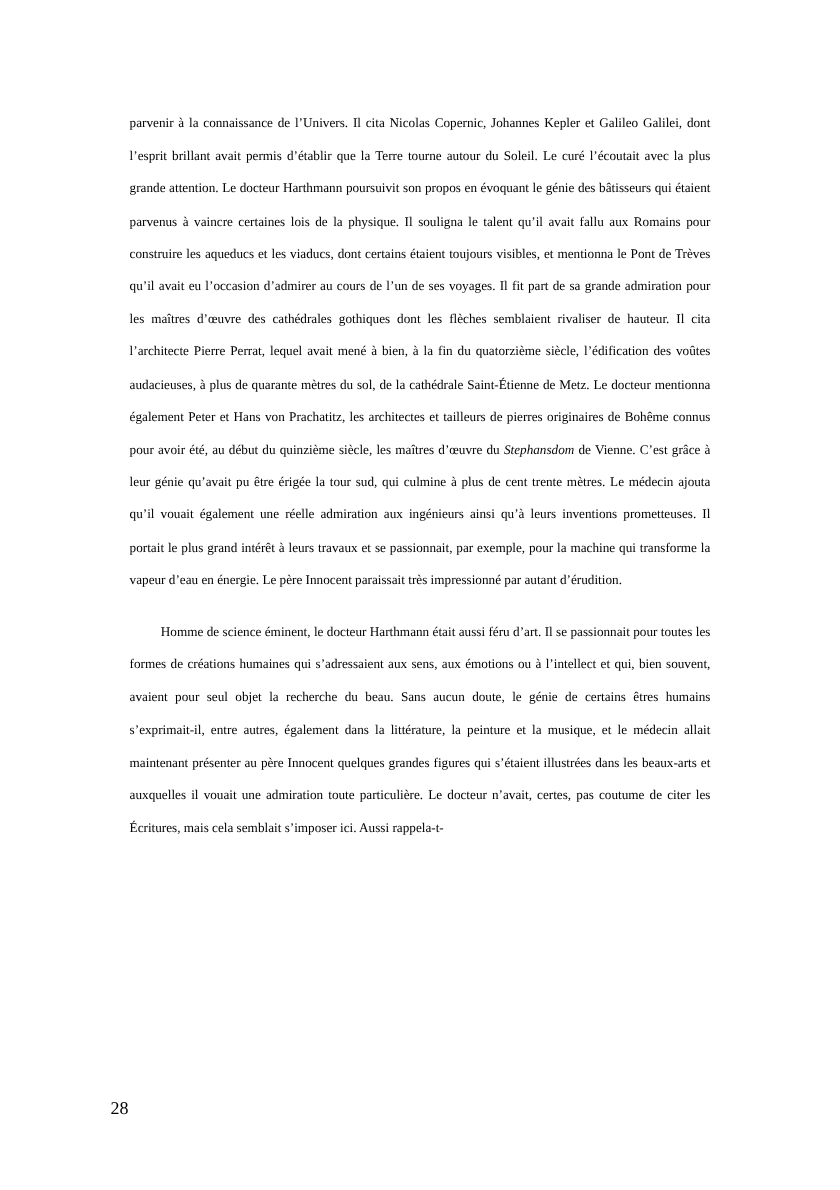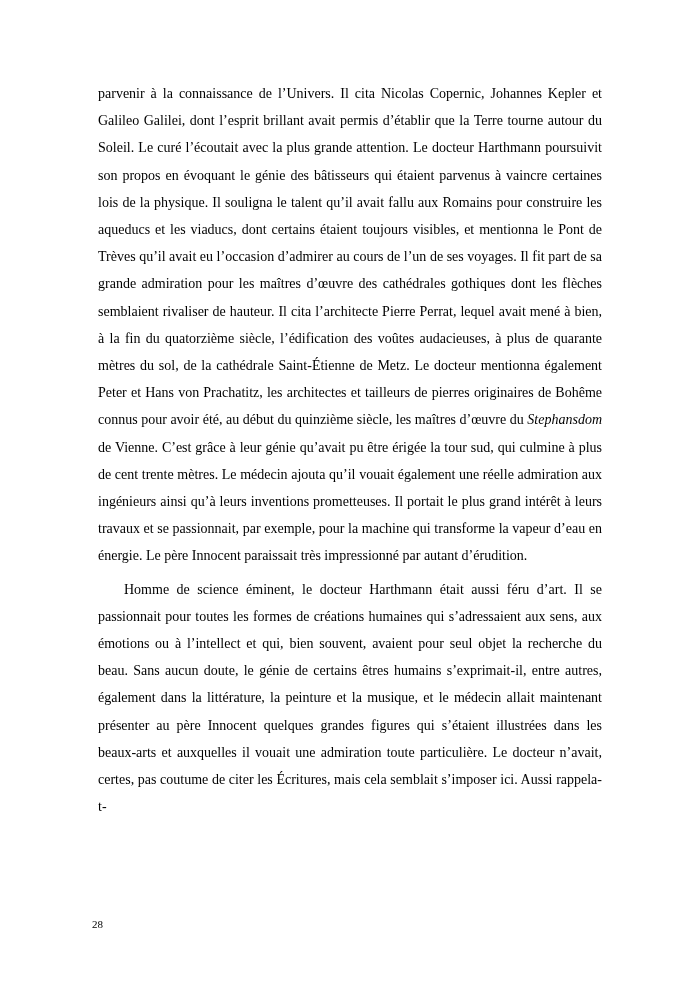--- a/index.html
+++ b/index.html
@@ -23,38 +23,38 @@
     height: 992px;
     box-sizing: border-box;
   }
   .text-block {
     position: absolute;
     left: 92px;
     top: 74px;
     width: 516px;
   }
   p {
-    margin: 6px;
-    font-size: 14px;
+    margin: 16px;
+    font-size: 11px;
     line-height: 27.2px;
     text-align: justify;
     text-justify: inter-word;
     hyphens: none;
   }
   p.indent {
     text-indent: 26px;
   }
   .italic {
     font-style: italic;
   }
   .folio {
     position: absolute;
     left: 92px;
     top: 915px;
-    font-size: 11px;
+    font-size: 15px;
     line-height: 18px;
     text-align: left;
   }
 </style>
 </head>
 <body>
 
 <div class="page">
 
   <div class="text-block">

